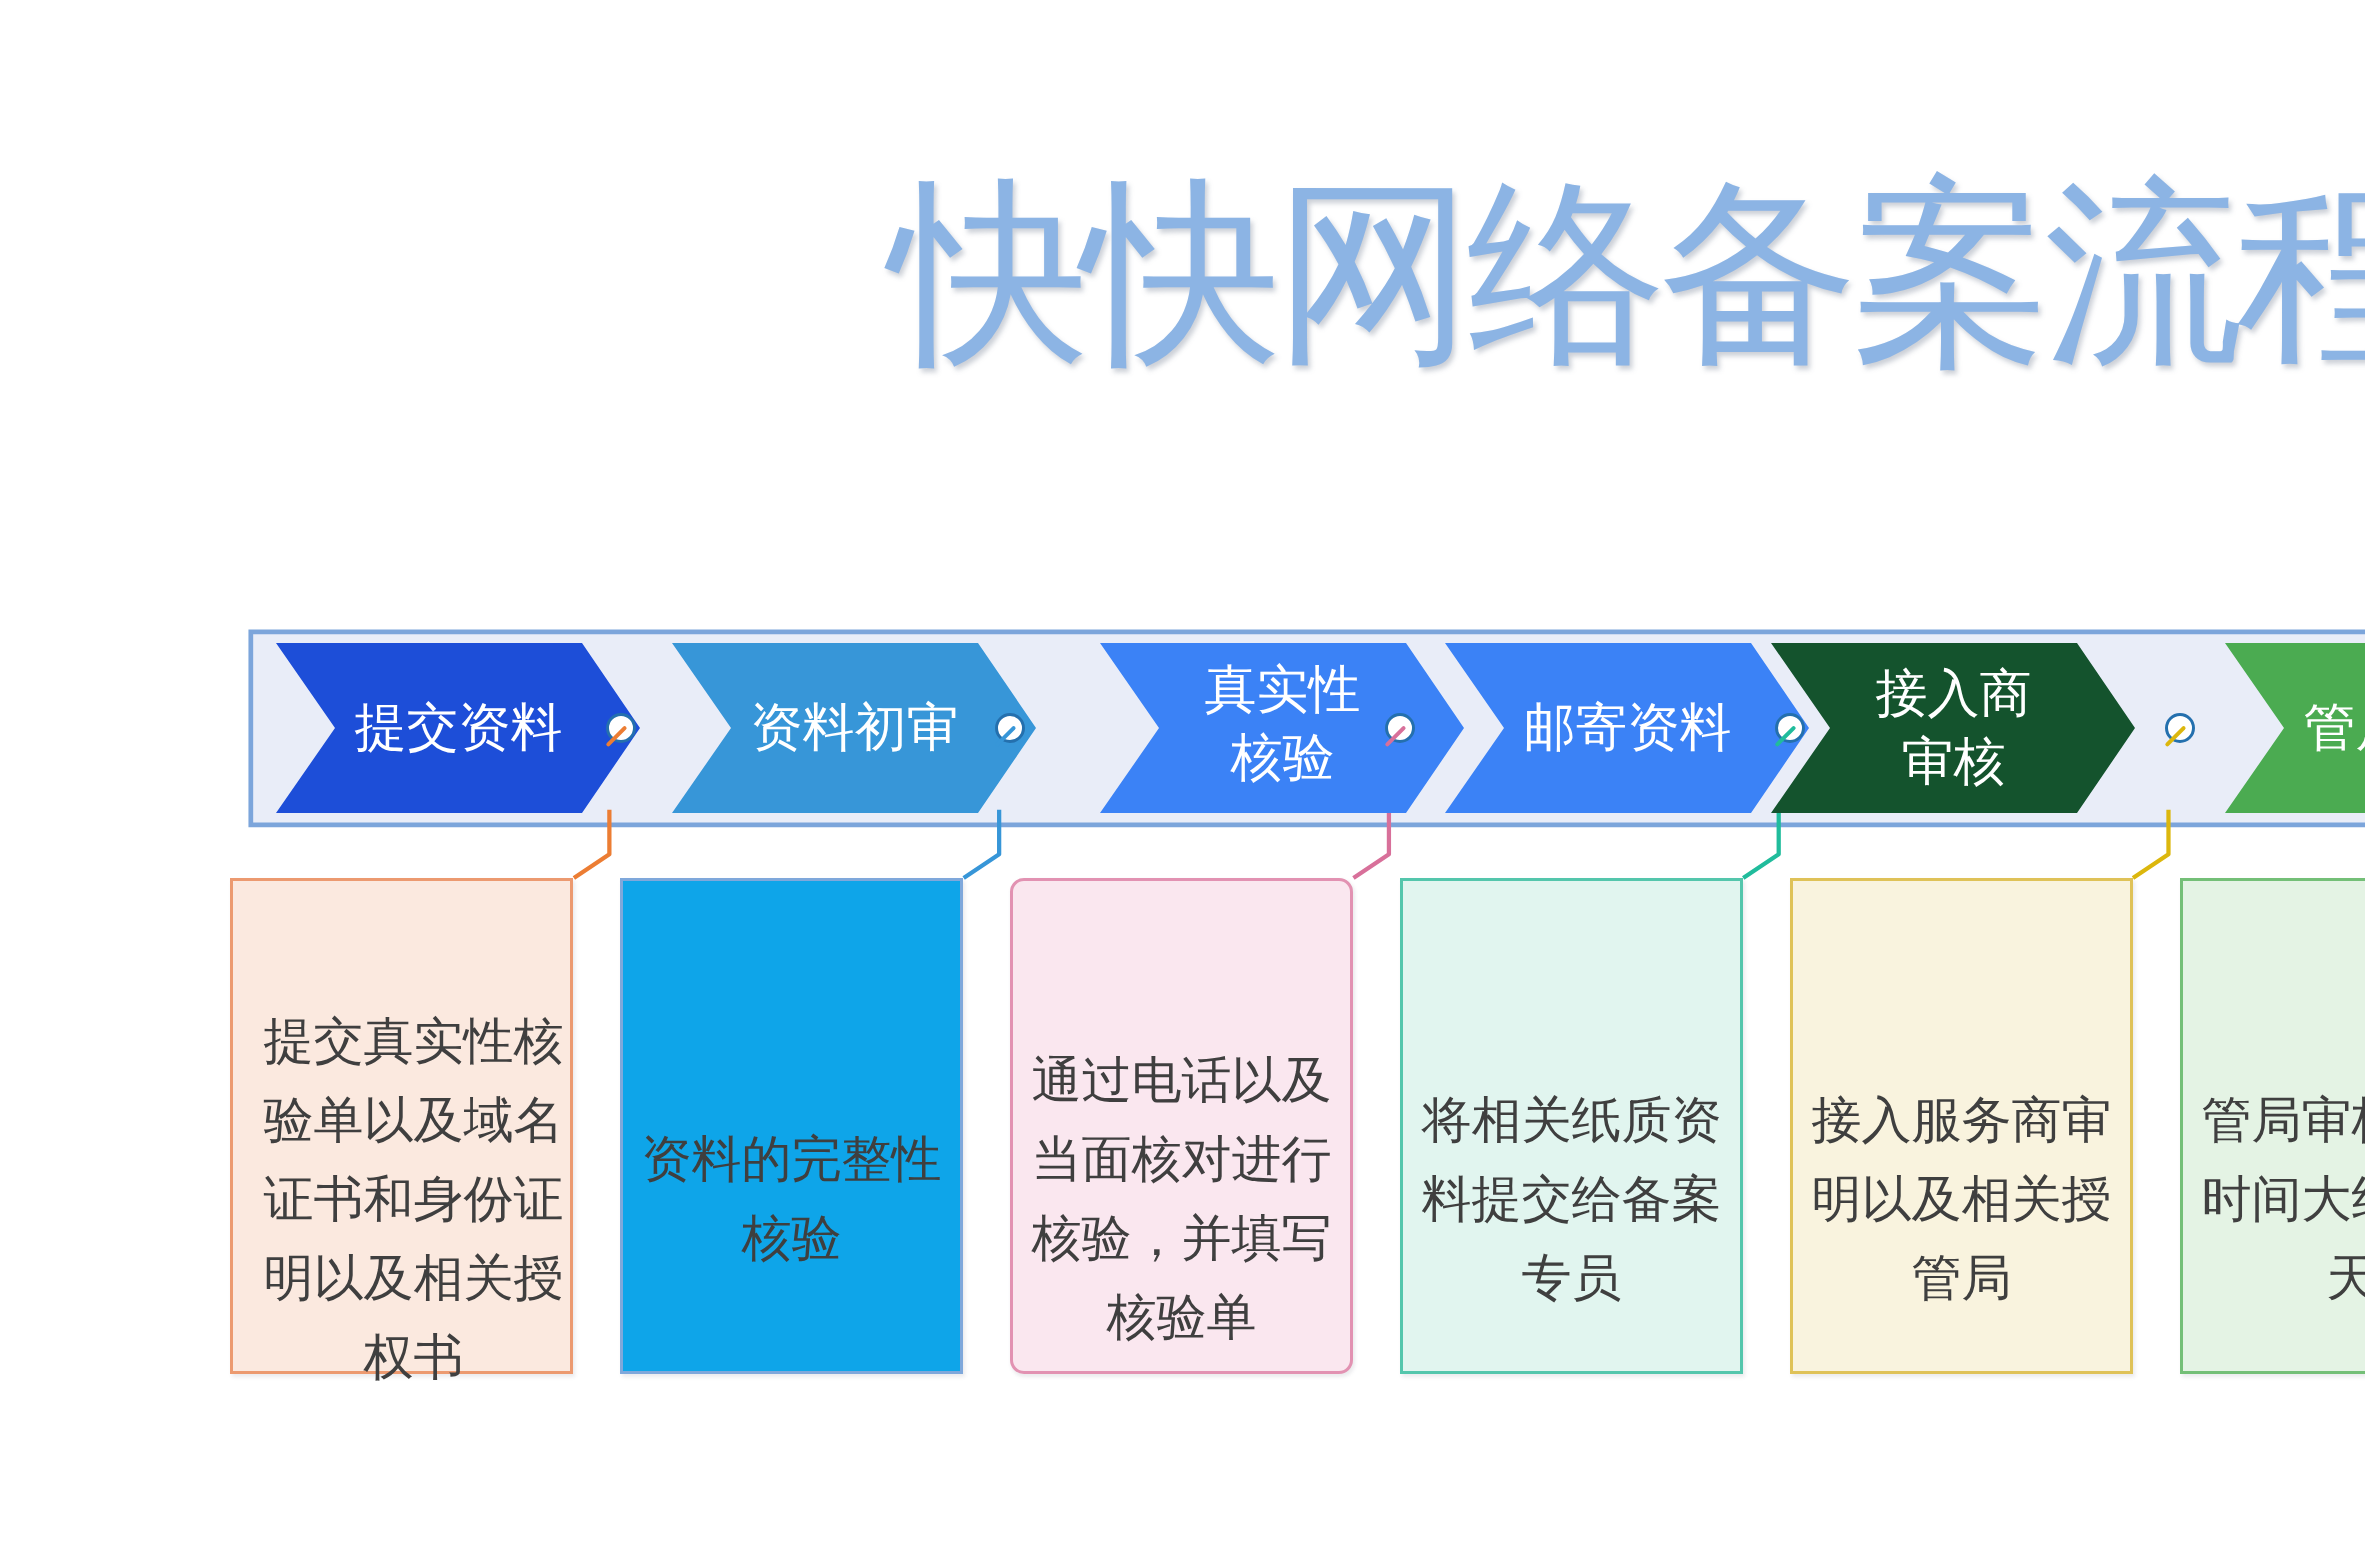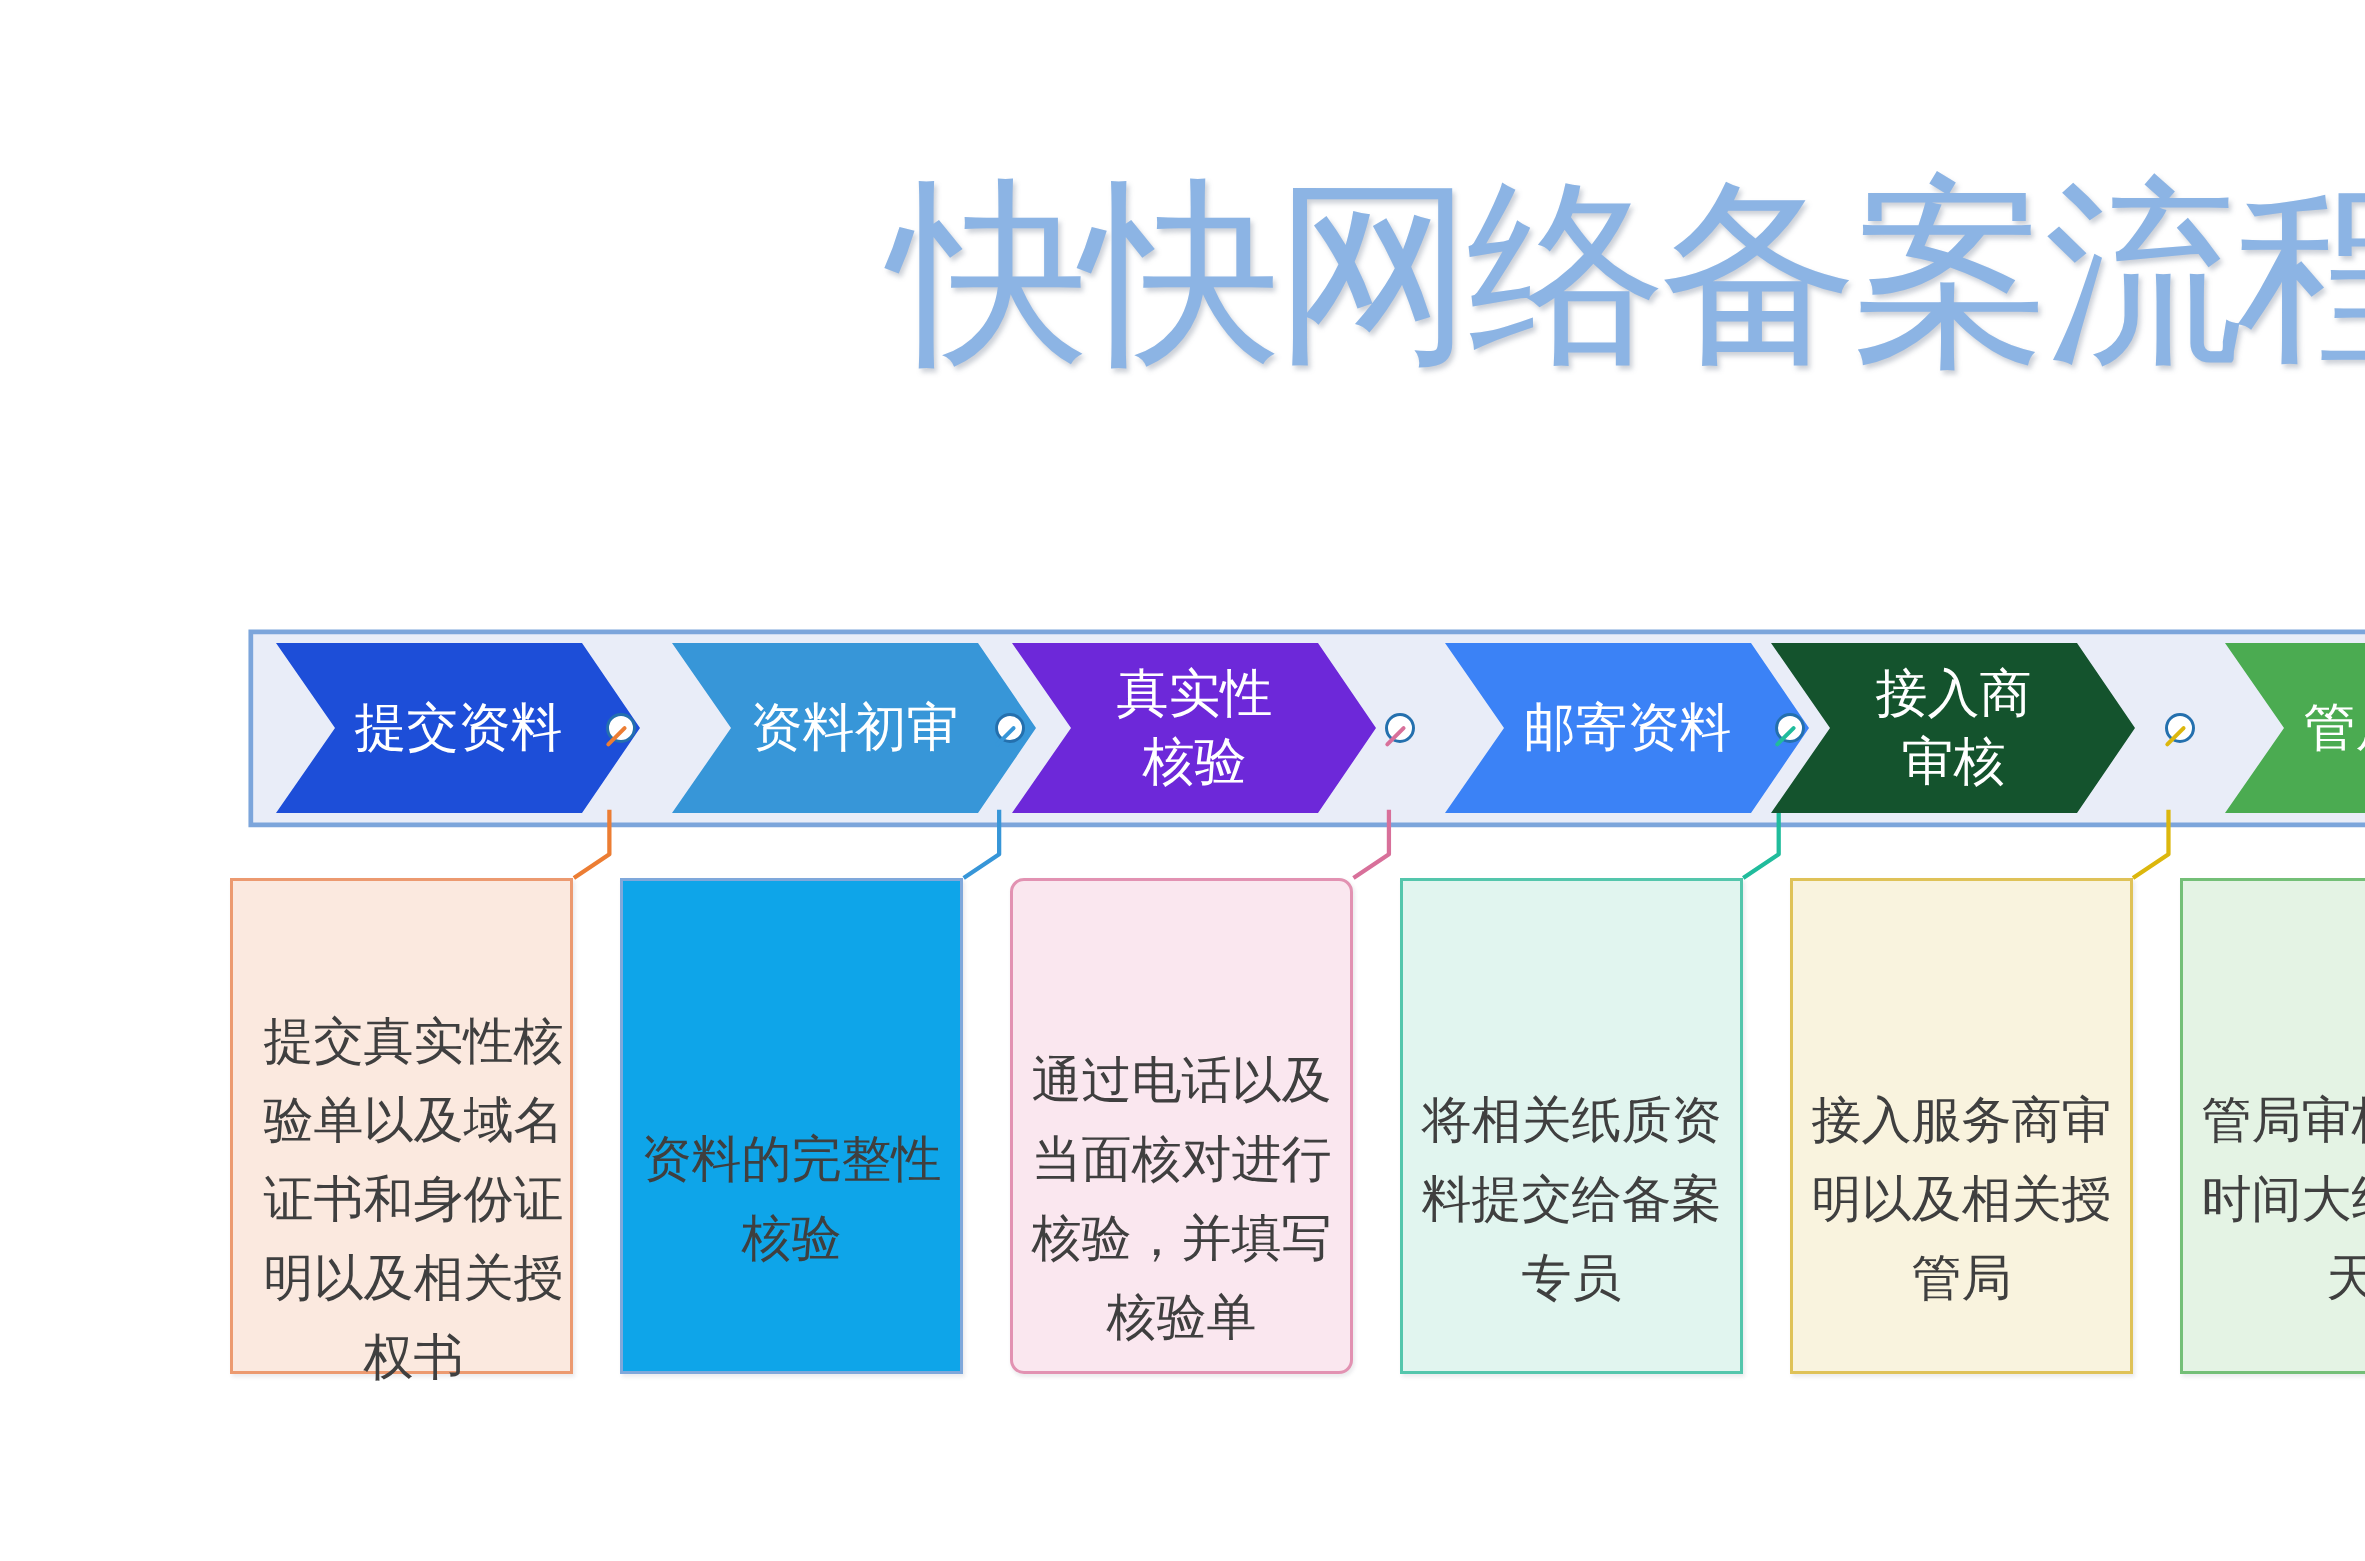--- a/index.html
+++ b/index.html
@@ -73,21 +73,21 @@
   <polyline class="connector" points="5408,1712 5408,1806 5333,1856" style="stroke: rgb(75, 171, 81);"></polyline>
   <polyline class="connector" points="6232,1712 6232,1806 6157,1856" style="stroke: rgb(249, 168, 154);"></polyline>
 </svg>
 
 <div class="chevron" style="left: 276px; background-color: #1d4ed8;">
   <div class="chev-label">提交资料</div>
 </div>
 <div class="chevron" style="left: 672px; background-color: rgb(55, 150, 216);">
   <div class="chev-label">资料初审</div>
 </div>
-<div class="chevron" style="left: 1012px; background-color: #6d28d9;">
+<div class="chevron" style="left: 1100px; background-color: #3b82f6; font-family: Liberation Mono, monospace;">
   <div class="chev-label">真实性
 核验</div>
 </div>
 <div class="chevron" style="left: 1445px; background-color: #3b82f6;">
   <div class="chev-label">邮寄资料</div>
 </div>
 <div class="chevron" style="left: 1771px; background-color: #14532d;">
   <div class="chev-label">接入商
 审核</div>
 </div>

